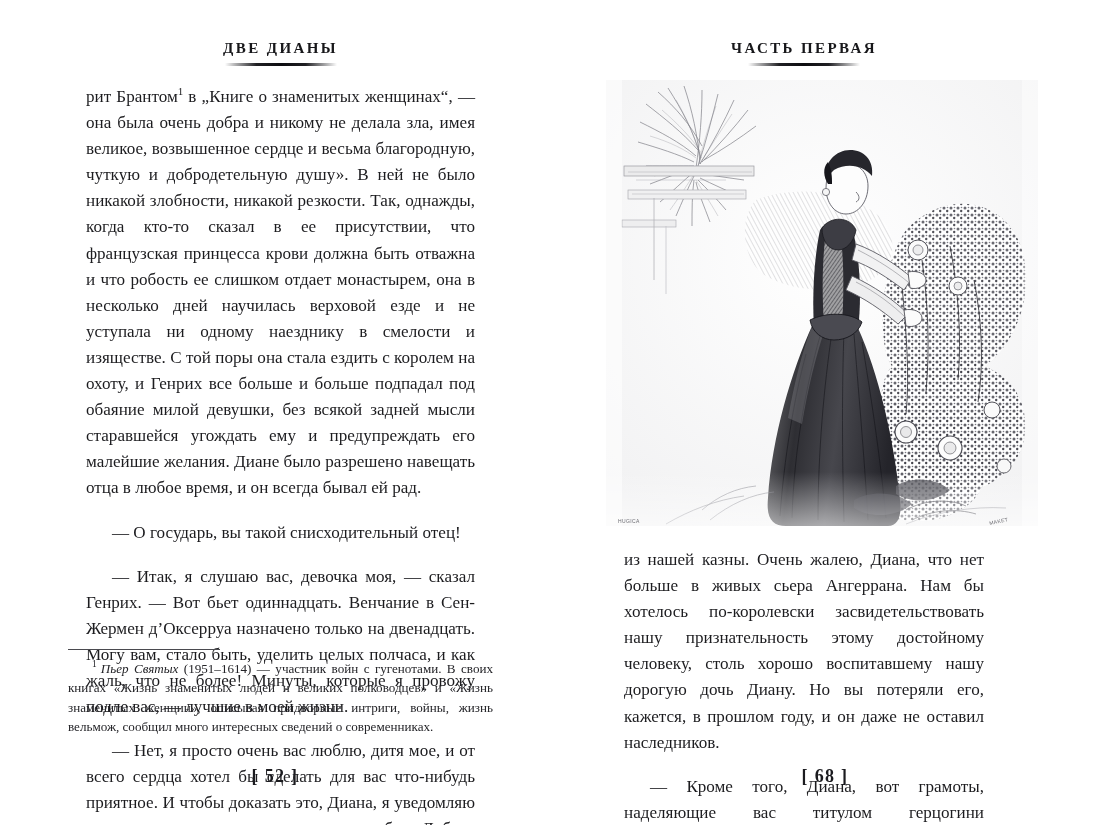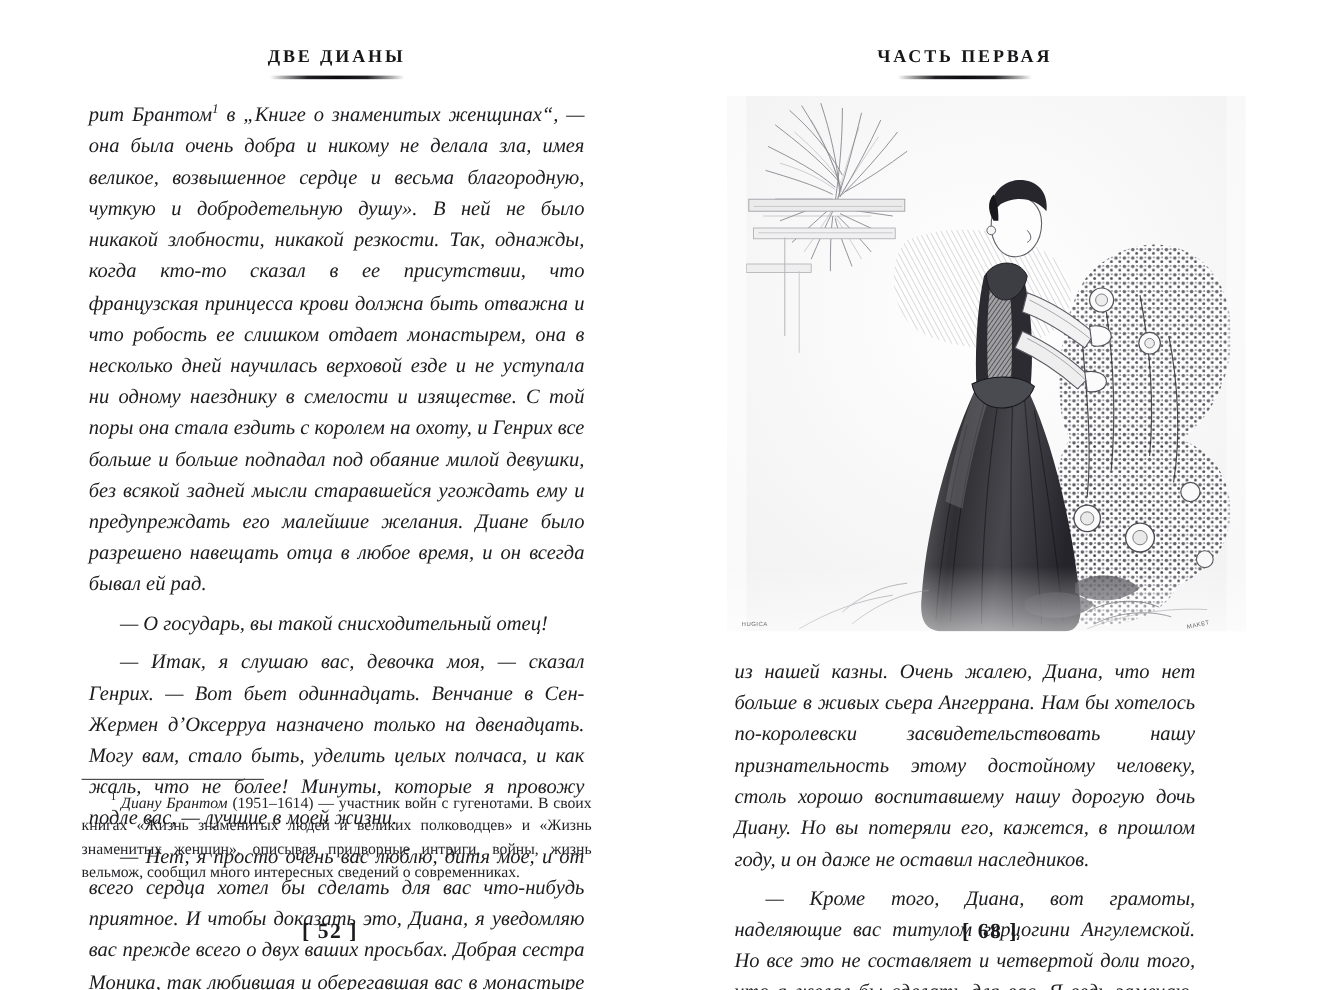--- a/index.html
+++ b/index.html
@@ -59,21 +59,21 @@
   
   .body-col {
     margin-top: 17px;
     font-size: 17.1px;
     line-height: 26.1px;
     text-align: justify;
     text-justify: inter-word;
     hyphens: manual;
     color: #1c1c1f;
   }
-  .body-col p { margin: 6px; font-style: italic; }
+  .body-col p { margin: 18px; }
   .body-col p.indent { text-indent: 26px; }
   .fn-ref {
     font-size: 11px;
     vertical-align: super;
     line-height: 0;
   }
 
   
   .footnote {
     position: absolute;
@@ -153,21 +153,21 @@
     <div class="body-col">
       <p><span>рит Брантом</span><span class="fn-ref">1</span><span> в „Книге о знаменитых женщинах“, — она была очень добра и никому не делала зла, имея великое, возвышенное сердце и весьма благородную, чуткую и добродетельную душу». В ней не было никакой злобности, никакой резкости. Так, однажды, когда кто-то сказал в ее присутствии, что французская принцесса крови должна быть отважна и что робость ее слишком отдает монастырем, она в несколько дней научилась верховой езде и не уступала ни одному наезднику в смелости и изяществе. С той поры она стала ездить с королем на охоту, и Генрих все больше и больше подпадал под обаяние милой девушки, без всякой задней мысли старавшейся угождать ему и предупреждать его малейшие желания. Диане было разрешено навещать отца в любое время, и он всегда бывал ей рад.</span></p>
       <p class="indent">— О государь, вы такой снисходительный отец!</p>
       <p class="indent">— Итак, я слушаю вас, девочка моя, — сказал Генрих. — Вот бьет одиннадцать. Венчание в Сен-Жермен д’Оксерруа назначено только на двенадцать. Могу вам, стало быть, уделить целых полчаса, и как жаль, что не более! Минуты, которые я провожу подле вас, — лучшие в моей жизни.</p>
       <p class="indent">— Нет, я просто очень вас люблю, дитя мое, и от всего сердца хотел бы сделать для вас что-нибудь приятное. И чтобы доказать это, Диана, я уведомляю вас прежде всего о двух ваших просьбах. Добрая сестра Моника, так любившая и оберегавшая вас в монастыре Святых Дев, только что назначена настоятельницей монастыря в Сен-Кантене.</p>
 
     </div>
 
     <div class="footnote">
       <div class="footnote-rule"></div>
-      <div class="footnote-text"><span class="footnote-marker">1</span><span class="footnote-name">Диану Брантом</span><span> (1951–1614) — участник войн с гугенотами. В своих книгах «Жизнь знаменитых людей и великих полководцев» и «Жизнь знаменитых женщин», описывая придворные интриги, войны, жизнь вельмож, сообщил много интересных сведений о современниках.</span></div>
+      <div class="footnote-text"><span class="footnote-marker">1</span><span class="footnote-name">Пьер Святых</span><span> (1951–1614) — участник войн с гугенотами. В своих книгах «Жизнь знаменитых людей и великих полководцев» и «Жизнь знаменитых женщин», описывая придворные интриги, войны, жизнь вельмож, сообщил много интересных сведений о современниках.</span></div>
     </div>
 
     <div class="folio">[ 52 ]</div>
   </div>
 
   <div class="page page-right">
 
     <div class="runhead">
       <div class="runhead-text">ЧАСТЬ ПЕРВАЯ</div>
       <div class="runhead-rule"></div>

